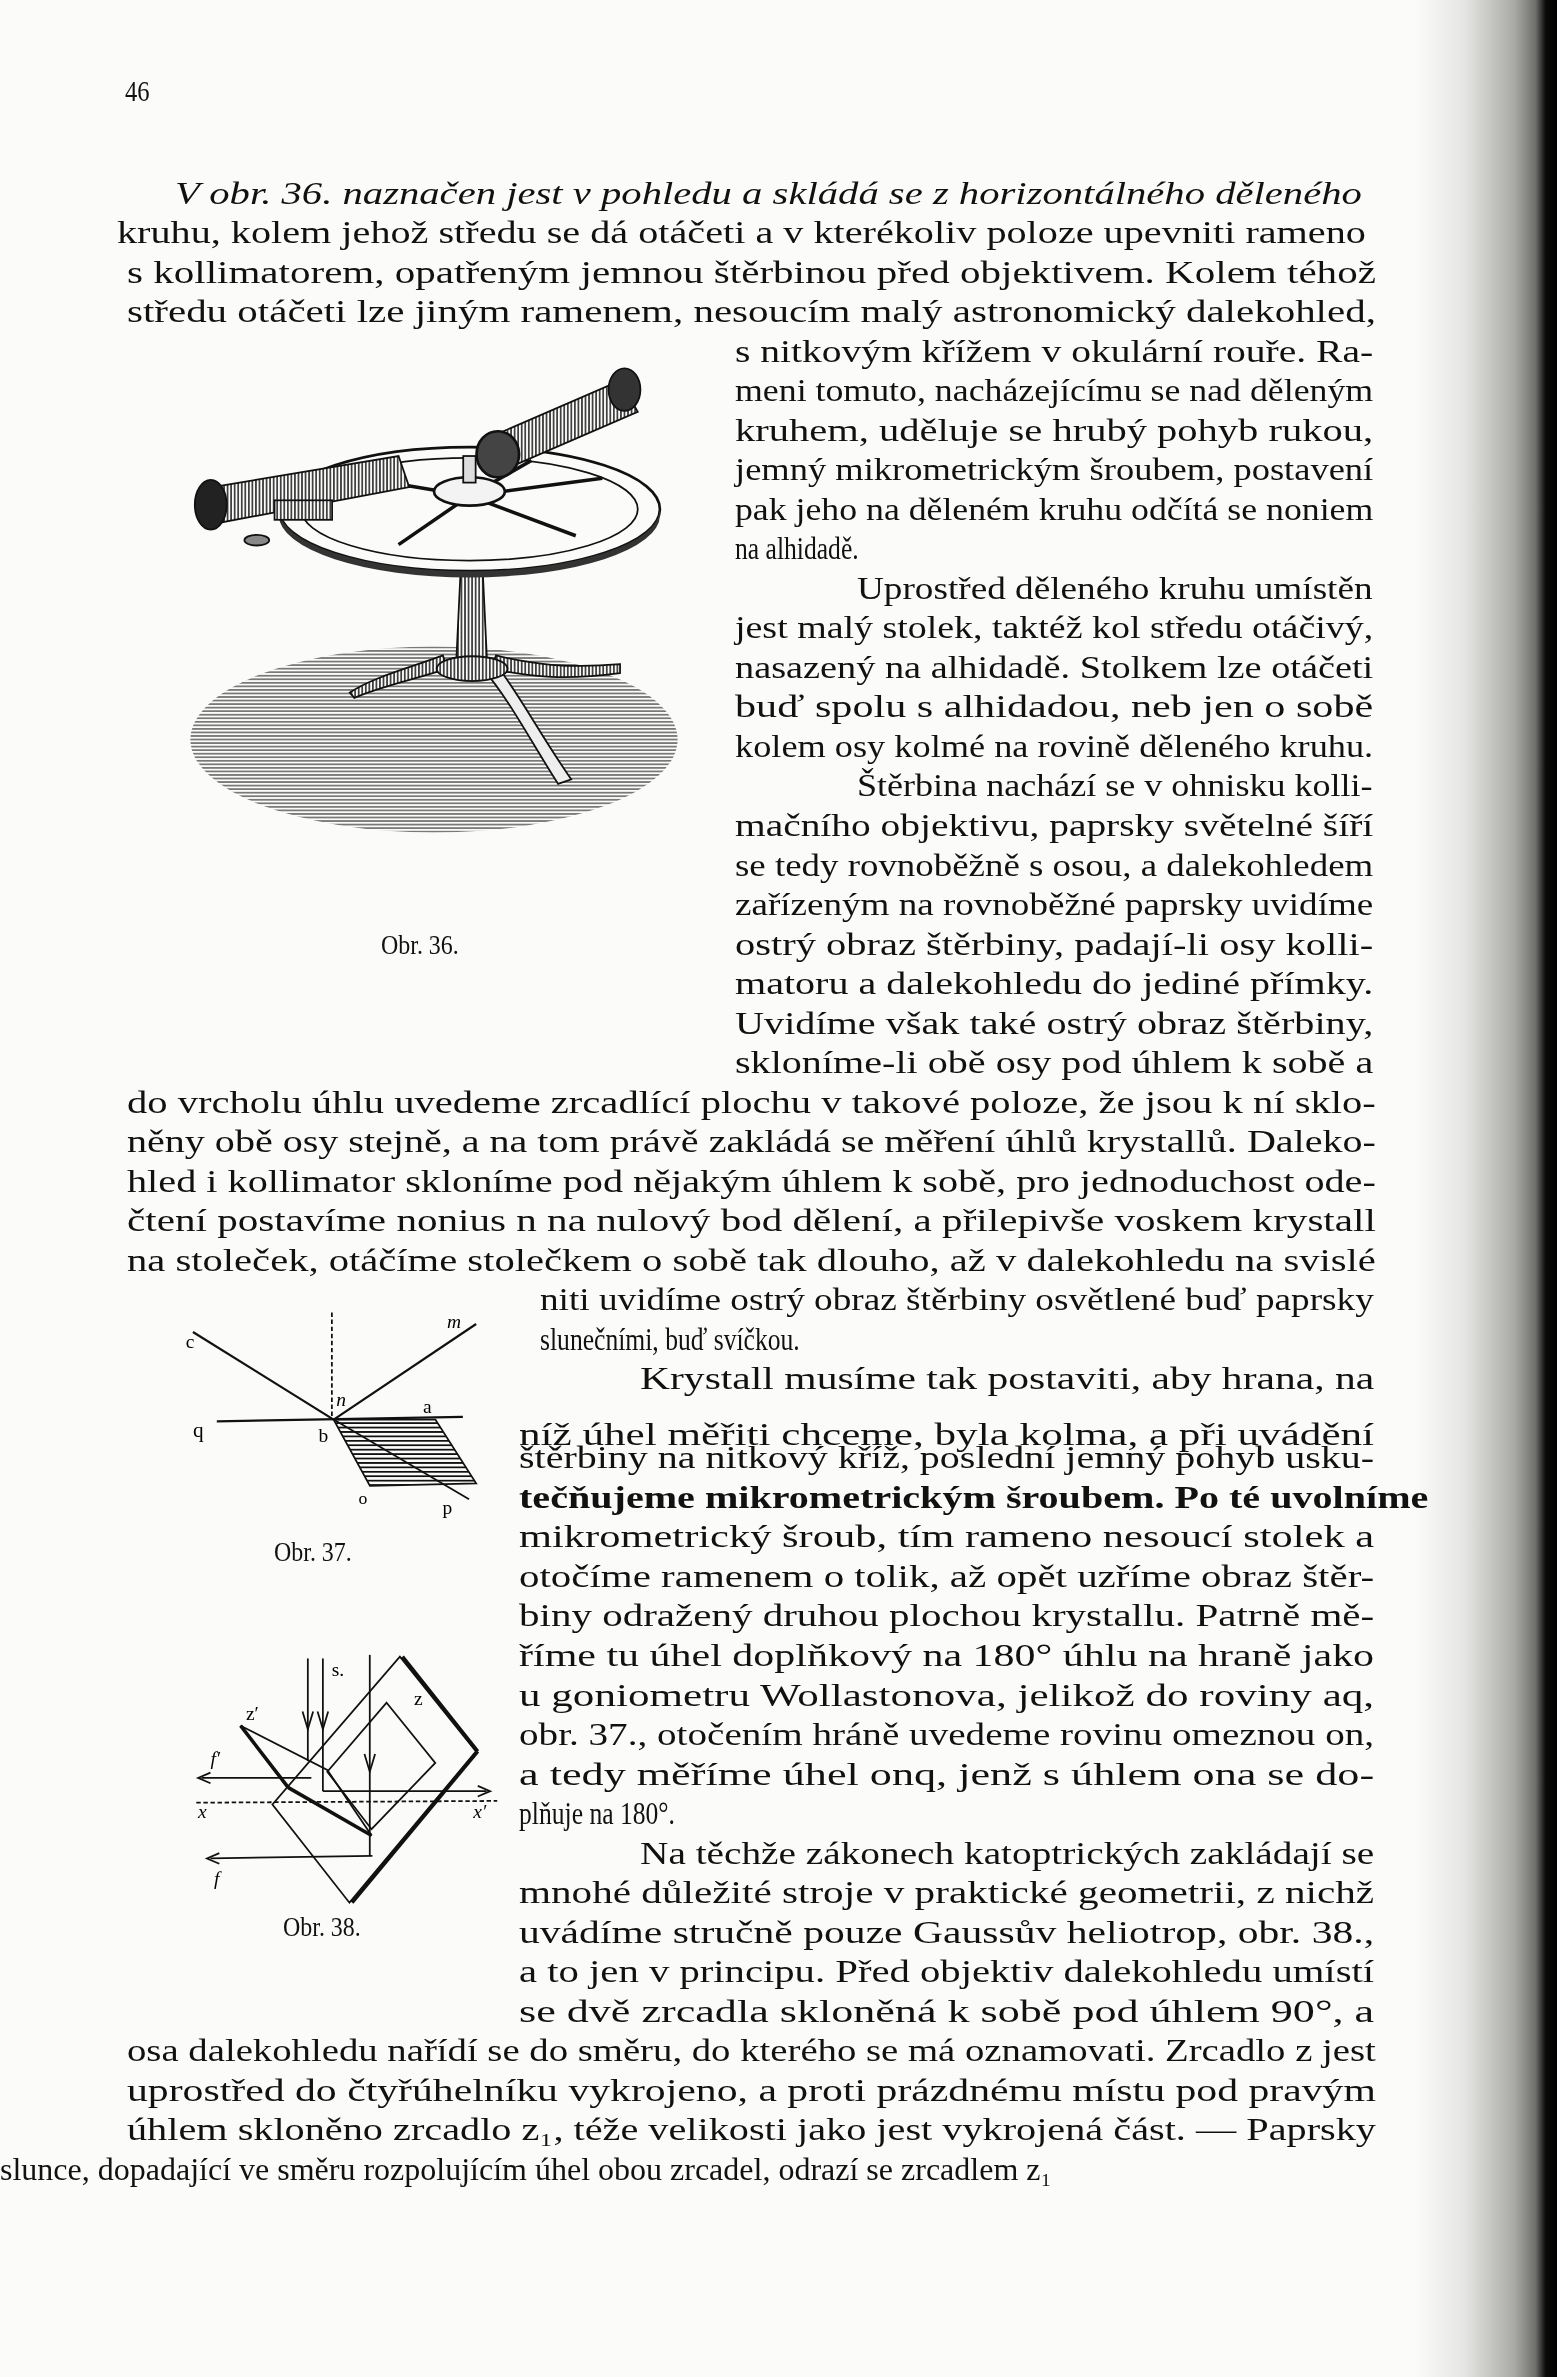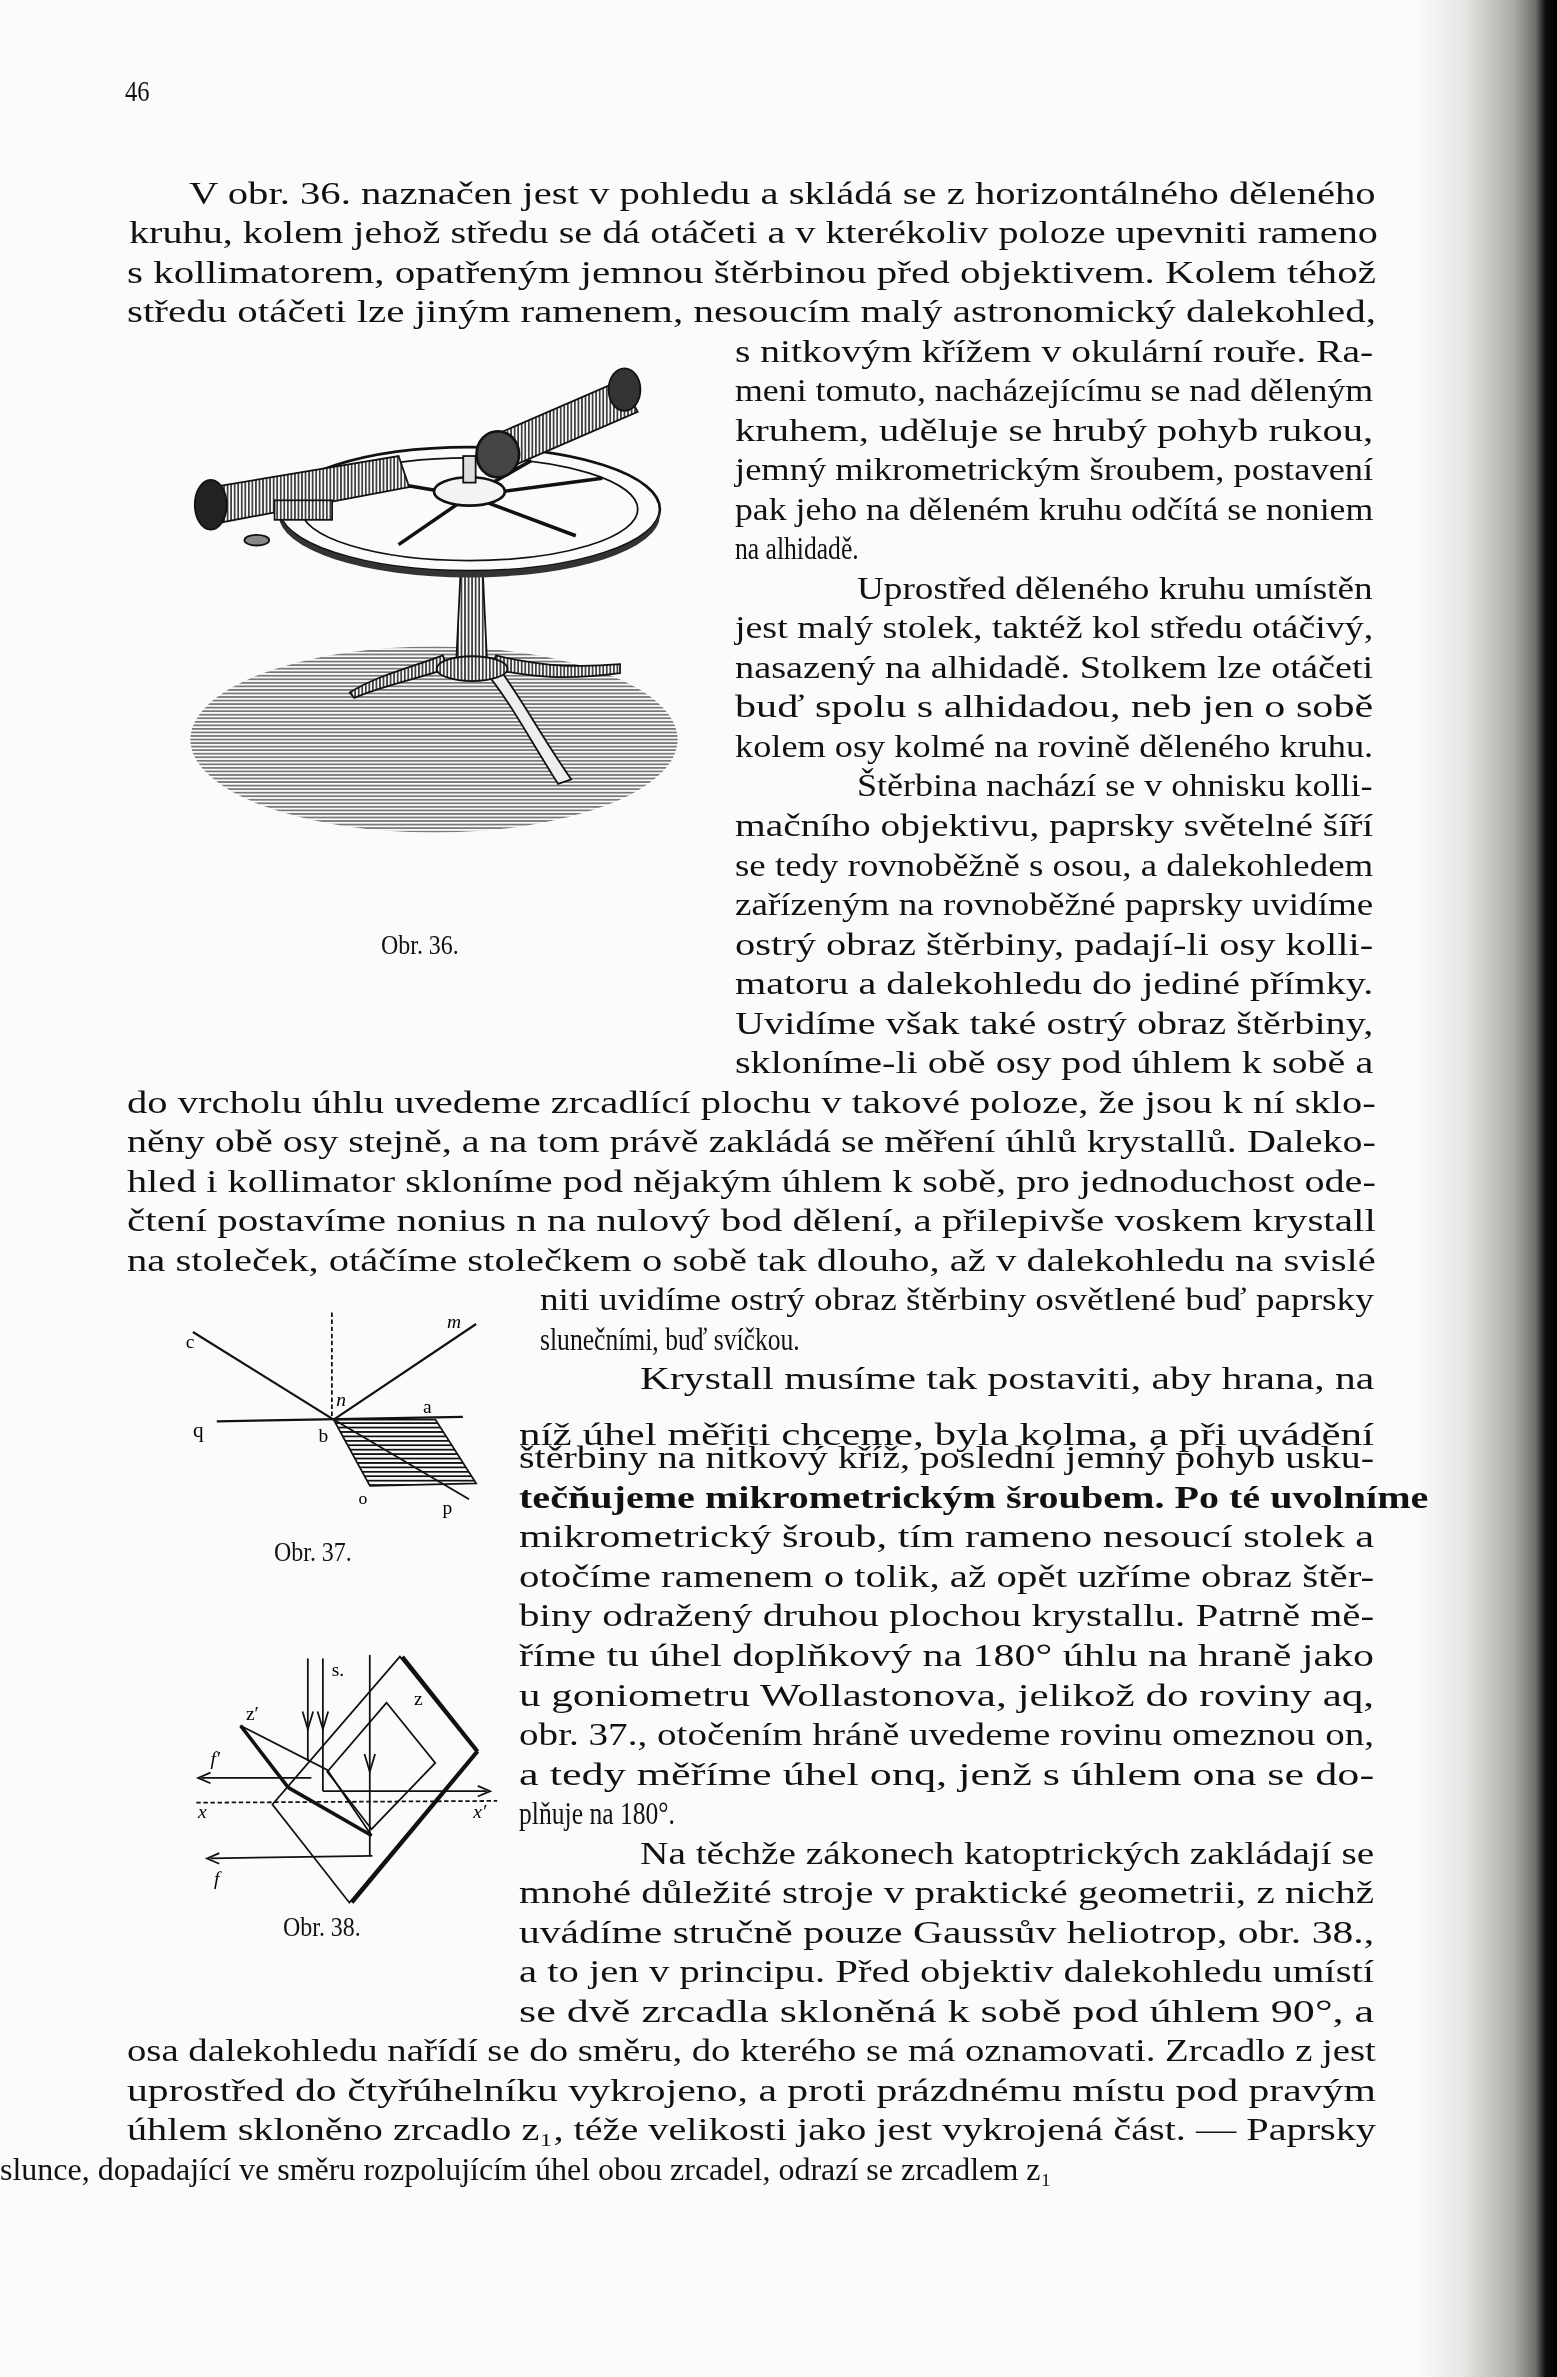--- a/index.html
+++ b/index.html
@@ -146,22 +146,22 @@
     <text x="88" y="102" font-size="22">z′</text>
     <text x="48" y="152" font-size="22" font-style="italic">f′</text>
     <text x="34" y="212" font-size="22" font-style="italic">x</text>
     <text x="345" y="212" font-size="22" font-style="italic">x′</text>
     <text x="52" y="288" font-size="22" font-style="italic">f</text>
   </svg>
   <div class="caption" style="left:115px; top:282px;">Obr. 38.</div>
 </div>
 
 <div id="text-body">
-    <div class="line" style="left: 189px; top: 174px;"><span class="txt" style="transform: scaleX(1.2702); transform-origin: left top;">V obr. 36. naznačen jest v pohledu a skládá se z horizontálného děleného</span></div>
-    <div class="line" style="left: 129px; top: 213px;"><span class="txt" style="transform: scaleX(1.256); transform-origin: left top;">kruhu, kolem jehož středu se dá otáčeti a v kterékoliv poloze upevniti rameno</span></div>
+    <div class="line" style="left: 175px; top: 174px; font-style: italic;"><span class="txt" style="transform: scaleX(1.2702); transform-origin: left top;">V obr. 36. naznačen jest v pohledu a skládá se z horizontálného děleného</span></div>
+    <div class="line" style="left: 117px; top: 213px;"><span class="txt" style="transform: scaleX(1.256); transform-origin: left top;">kruhu, kolem jehož středu se dá otáčeti a v kterékoliv poloze upevniti rameno</span></div>
     <div class="line" style="left: 127px; top: 253px;"><span class="txt" style="transform: scaleX(1.2822); transform-origin: left top;">s kollimatorem, opatřeným jemnou štěrbinou před objektivem. Kolem téhož</span></div>
     <div class="line" style="left: 127px; top: 292px;"><span class="txt" style="transform: scaleX(1.28); transform-origin: left top;">středu otáčeti lze jiným ramenem, nesoucím malý astronomický dalekohled,</span></div>
     <div class="line" style="left: 735px; top: 332px;"><span class="txt" style="transform: scaleX(1.2361); transform-origin: left top;">s nitkovým křížem v okulární rouře. Ra-</span></div>
     <div class="line" style="left: 735px; top: 371px;"><span class="txt" style="transform: scaleX(1.1187); transform-origin: left top;">meni tomuto, nacházejícímu se nad děleným</span></div>
     <div class="line" style="left: 735px; top: 411px;"><span class="txt" style="transform: scaleX(1.2665); transform-origin: left top;">kruhem, uděluje se hrubý pohyb rukou,</span></div>
     <div class="line" style="left: 735px; top: 450px;"><span class="txt" style="transform: scaleX(1.1399); transform-origin: left top;">jemný mikrometrickým šroubem, postavení</span></div>
     <div class="line" style="left: 735px; top: 490px;"><span class="txt" style="transform: scaleX(1.117); transform-origin: left top;">pak jeho na děleném kruhu odčítá se noniem</span></div>
     <div class="line" style="left: 735px; top: 529px;"><span class="txt" style="transform: scaleX(0.8); transform-origin: left top;">na alhidadě.</span></div>
     <div class="line" style="left: 857px; top: 569px;"><span class="txt" style="transform: scaleX(1.1626); transform-origin: left top;">Uprostřed děleného kruhu umístěn</span></div>
     <div class="line" style="left: 735px; top: 608px;"><span class="txt" style="transform: scaleX(1.1851); transform-origin: left top;">jest malý stolek, taktéž kol středu otáčivý,</span></div>

